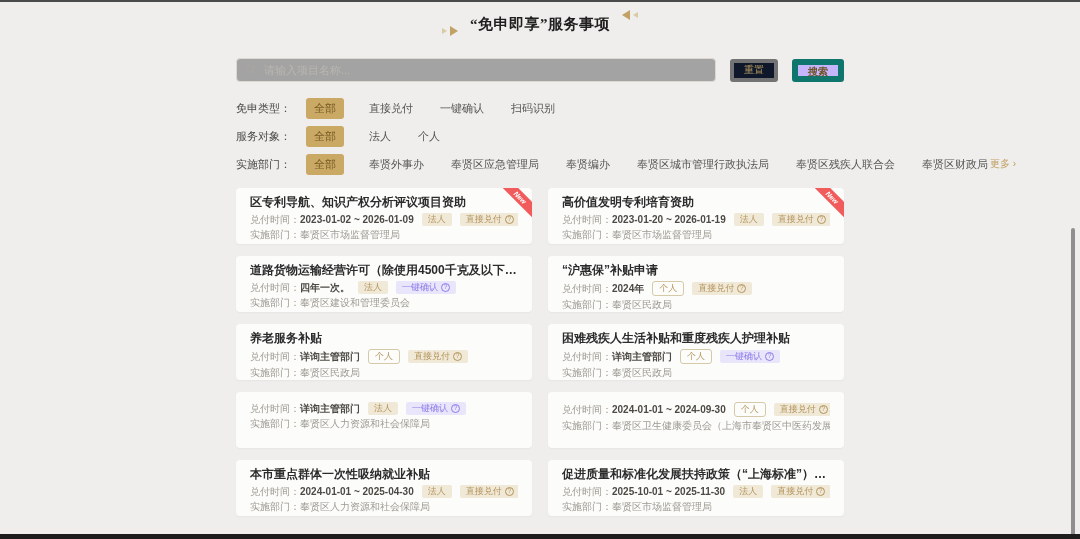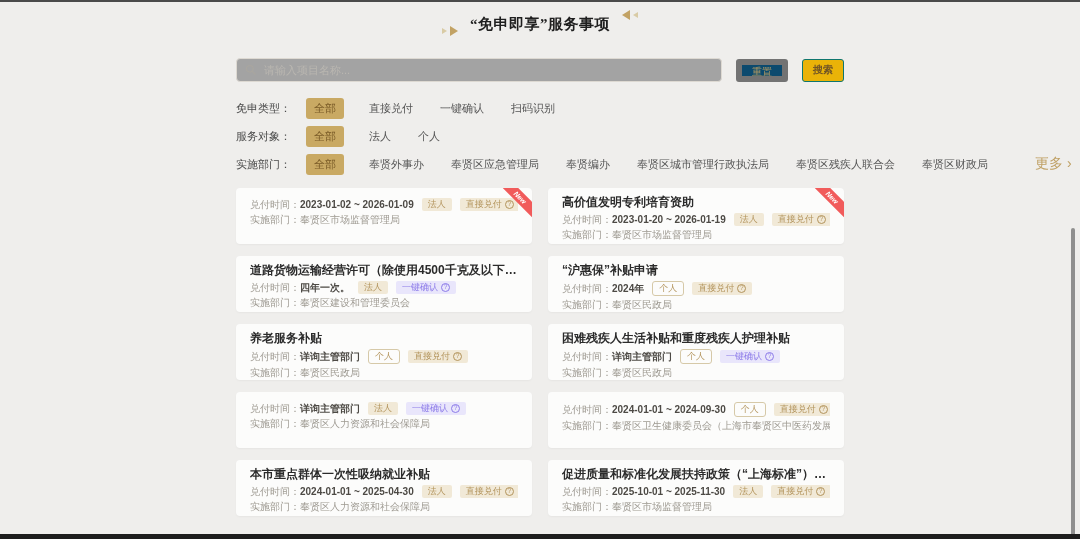--- a/index.html
+++ b/index.html
@@ -24,31 +24,31 @@
   .tri-left-sm  { border-top:3px solid transparent; border-bottom:3px solid transparent; border-right:5px solid #d9cba5; }
 
   
   .search-row { display:flex; align-items:center; margin-top:24px; gap:14px; }
   .search-box { position:relative; flex:1; }
   .search-box svg { position:absolute; left:9px; top:6px; }
   .search-input { width:100%; height:24px; border:1px solid #ddd9d2; border-radius:4px; background:#a3a3a3;
                   padding:0 8px 0 27px; font-size:11px; color:#333; outline:none; }
   .search-input::placeholder { color:#b9b6b0; }
   .btn { height:23px; padding:0 10px; font-size:10px; border-radius:3px; cursor:pointer; }
-  .btn-reset { background:#0c4a6e; border:6px solid #737373; color:#b59a62; }
-  .btn-search { background:#eab308; border:1px solid #0f766e; color:#6f5326; font-weight:bold; }
+  .btn-reset { background:#0f172a; border:4px solid #737373; color:#b59a62; }
+  .btn-search { background:#c4b5fd; border:6px solid #0f766e; color:#6f5326; font-weight:bold; }
 
   
   .filters { margin-top:16px; }
   .filter-row { display:flex; align-items:center; height:20px; margin-bottom:8px; }
   .filter-label { font-size:11px; color:#4a4a4a; width:70px; flex:none; }
   .filter-options { display:flex; align-items:center; gap:23px; flex:1; }
   .chip { font-size:11px; color:#555; cursor:pointer; padding:3px 2px; white-space:nowrap; }
   .chip-selected { background:#c9a963; color:#7a5b27; border-radius:3px; padding:3px 8px; }
-  .more-link { font-size:14px; color:#bfa064; cursor:pointer; flex:none; white-space:nowrap;margin-left:45px; }
+  .more-link { font-size:10px; color:#bfa064; cursor:pointer; flex:none; white-space:nowrap; }
 
   
   .cards { display:grid; grid-template-columns:1fr 1fr; column-gap:16px; row-gap:12px; margin-top:14px; }
   .card { position:relative; background:#fcfcfb; border-radius:4px; height:56px; padding:7px 14px;
           overflow:hidden; box-shadow:0 1px 2px rgba(0,0,0,0.04); cursor:pointer; }
   .card-title { font-size:12px; font-weight:bold; color:#2b2b2b; line-height:15px;
                 white-space:nowrap; overflow:hidden; text-overflow:ellipsis; }
   .meta { display:flex; align-items:center; font-size:10px; color:#9e9a92; margin-top:3px;
           line-height:12px; white-space:nowrap; overflow:hidden;text-align:center; }
   .meta-value { color:#4d4a45; font-weight:bold; }
@@ -137,20 +137,21 @@
         </div>
   <span class="more-link">更多 ›</span>
       </div>
 </div>
 
   <div class="cards">
   <div class="card">
     <div class="ribbon">
           <span>New</span>
         </div>
+    <div class="card-title">区专利导航、知识产权分析评议项目资助</div>
     <div class="meta">
       <span class="meta-label">兑付时间：</span>
       <span class="meta-value">2023-01-02 ~ 2026-01-09</span>
       <span class="tags-host"><span class="tag tag-gold">
               <span>法人</span>
             </span><span class="tag tag-gold">
               <span>直接兑付</span>
               <span class="info-icon"></span>
             </span></span>
     </div>

